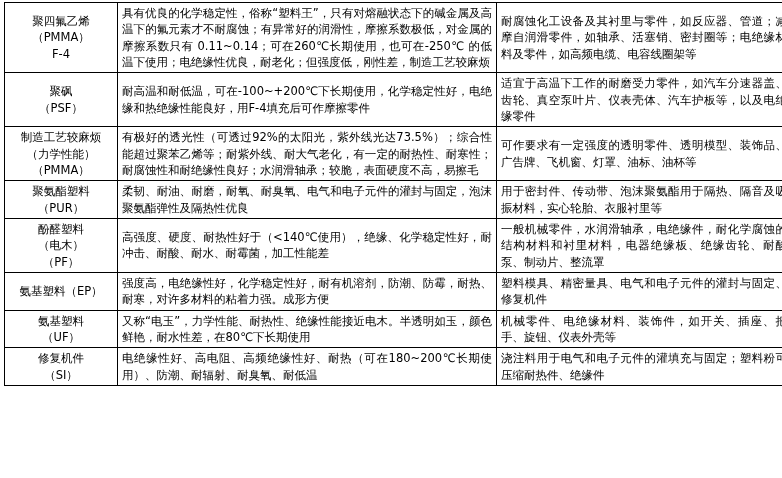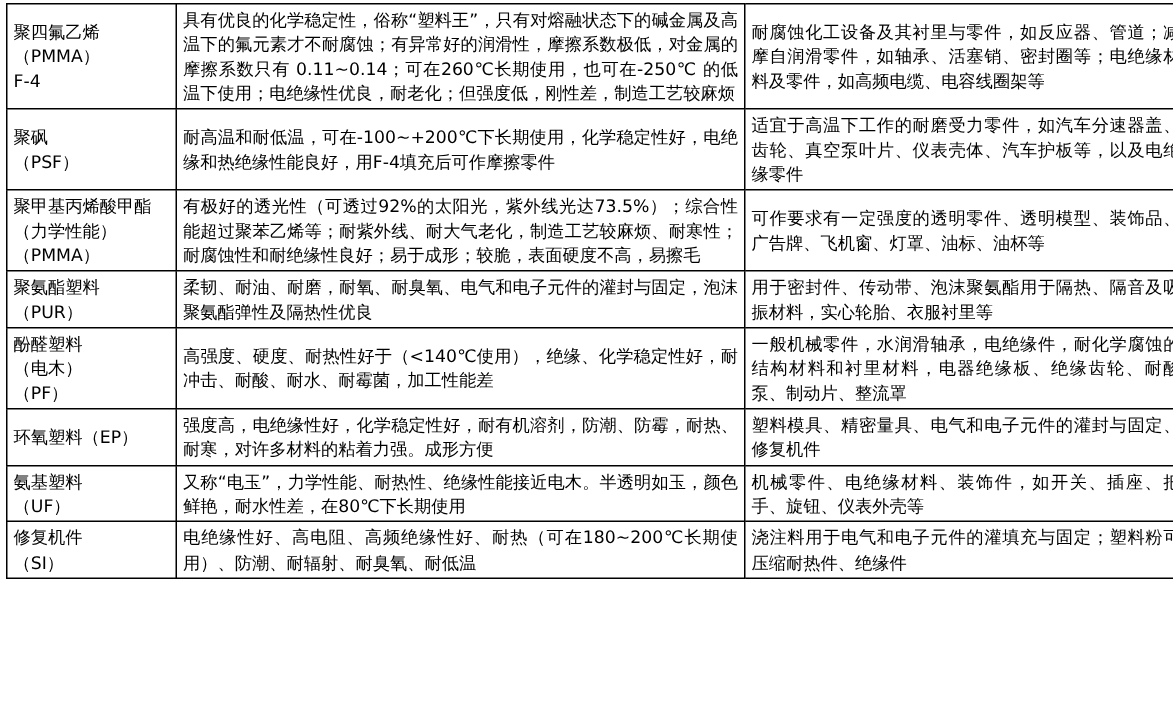--- a/index.html
+++ b/index.html
@@ -27,20 +27,21 @@
   }
   table.props td {
     border: 1px solid #000000;
     vertical-align: middle;
     padding: 2px 4px;
     font-size: 11.5px;
     line-height: 1.42;
   }
   td.col-name {
     width: 104px;
+    text-align: center;
     font-size: 12px;
     line-height: 1.45;
   }
   td.col-prop {
     width: 370px;
     text-align: justify;
     text-justify: inter-ideograph;
   }
   td.col-use {
     width: 286px;
@@ -73,25 +74,25 @@
         <td class="col-name">
           <span class="name-line">聚砜</span>
           <span class="name-line">（PSF）</span>
         </td>
         <td class="col-prop">耐高温和耐低温，可在-100~+200℃下长期使用，化学稳定性好，电绝缘和热绝缘性能良好，用F-4填充后可作摩擦零件</td>
         <td class="col-use">适宜于高温下工作的耐磨受力零件，如汽车分速器盖、齿轮、真空泵叶片、仪表壳体、汽车护板等，以及电绝缘零件</td>
       </tr>
 
       <tr>
         <td class="col-name">
-          <span class="name-line">聚甲基丙烯酸甲酯</span>
+          <span class="name-line">制造工艺较麻烦</span>
           <span class="name-line">（力学性能）</span>
           <span class="name-line">（PMMA）</span>
         </td>
-        <td class="col-prop">有极好的透光性（可透过92%的太阳光，紫外线光达73.5%）；综合性能超过聚苯乙烯等；耐紫外线、耐大气老化，制造工艺较麻烦、耐寒性；耐腐蚀性和耐绝缘性良好；易于成形；较脆，表面硬度不高，易擦毛</td>
+        <td class="col-prop">有极好的透光性（可透过92%的太阳光，紫外线光达73.5%）；综合性能超过聚苯乙烯等；耐紫外线、耐大气老化，有一定的耐热性、耐寒性；耐腐蚀性和耐绝缘性良好；水润滑轴承；较脆，表面硬度不高，易擦毛</td>
         <td class="col-use">可作要求有一定强度的透明零件、透明模型、装饰品、广告牌、飞机窗、灯罩、油标、油杯等</td>
       </tr>
 
       <tr>
         <td class="col-name">
           <span class="name-line">聚氨酯塑料</span>
           <span class="name-line">（PUR）</span>
         </td>
         <td class="col-prop">柔韧、耐油、耐磨，耐氧、耐臭氧、电气和电子元件的灌封与固定，泡沫聚氨酯弹性及隔热性优良</td>
         <td class="col-use">用于密封件、传动带、泡沫聚氨酯用于隔热、隔音及吸振材料，实心轮胎、衣服衬里等</td>
@@ -102,21 +103,21 @@
           <span class="name-line">酚醛塑料</span>
           <span class="name-line">（电木）</span>
           <span class="name-line">（PF）</span>
         </td>
         <td class="col-prop">高强度、硬度、耐热性好于（&lt;140℃使用），绝缘、化学稳定性好，耐冲击、耐酸、耐水、耐霉菌，加工性能差</td>
         <td class="col-use">一般机械零件，水润滑轴承，电绝缘件，耐化学腐蚀的结构材料和衬里材料，电器绝缘板、绝缘齿轮、耐酸泵、制动片、整流罩</td>
       </tr>
 
       <tr>
         <td class="col-name">
-          <span class="name-line">环氧塑料（EP）</span>
+          <span class="name-line">氨基塑料（EP）</span>
         </td>
         <td class="col-prop">强度高，电绝缘性好，化学稳定性好，耐有机溶剂，防潮、防霉，耐热、耐寒，对许多材料的粘着力强。成形方便</td>
         <td class="col-use">塑料模具、精密量具、电气和电子元件的灌封与固定、修复机件</td>
       </tr>
 
       <tr>
         <td class="col-name">
           <span class="name-line">氨基塑料</span>
           <span class="name-line">（UF）</span>
         </td>

